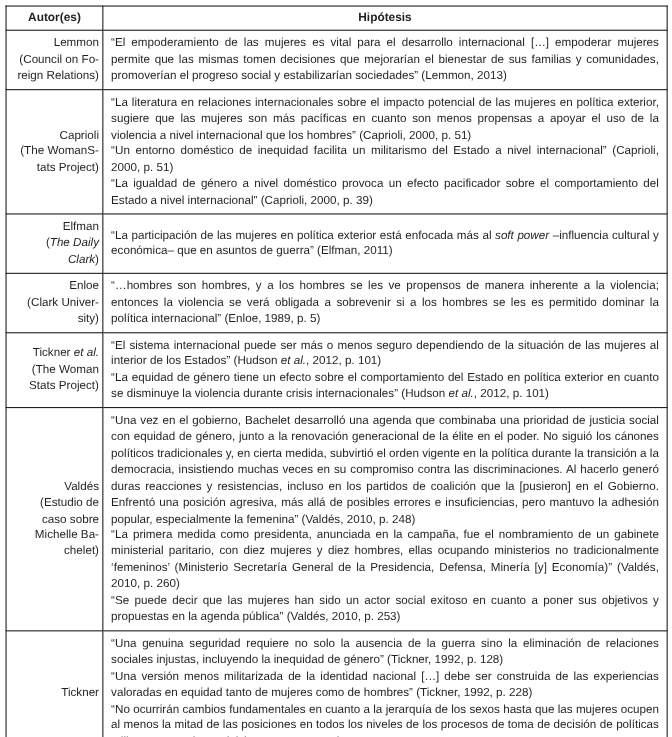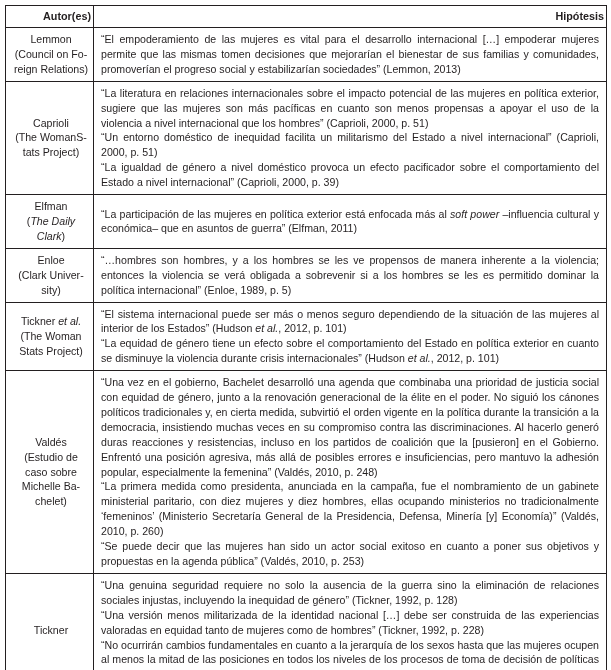--- a/index.html
+++ b/index.html
@@ -24,34 +24,34 @@
     border: 1.5px solid #231f20;
   }
   col.author-col   { width: 88px; }
   col.hypo-col     { width: 513px; }
   th, td {
     border: 1px solid #231f20;
   }
   th {
     font-size: 10.8px;
     font-weight: bold;
-    text-align: right;
+    text-align: center;
     vertical-align: middle;
     padding: 4px 2px;
     line-height: 13px;
   }
   td {
     font-size: 10.6px;
     line-height: 14.9px;
     vertical-align: middle;
   }
   td.author-cell {
     padding: 4px 3px 4px 6px;
     white-space: pre-line;
-    text-align: center;
+    text-align: right;
   }
   td.hypothesis-cell {
     padding: 4px 7px 4px 7px;
     text-align: justify;
     margin-left: 24px;
   }
   .quote {
     margin: 0;
   }
   .it {

